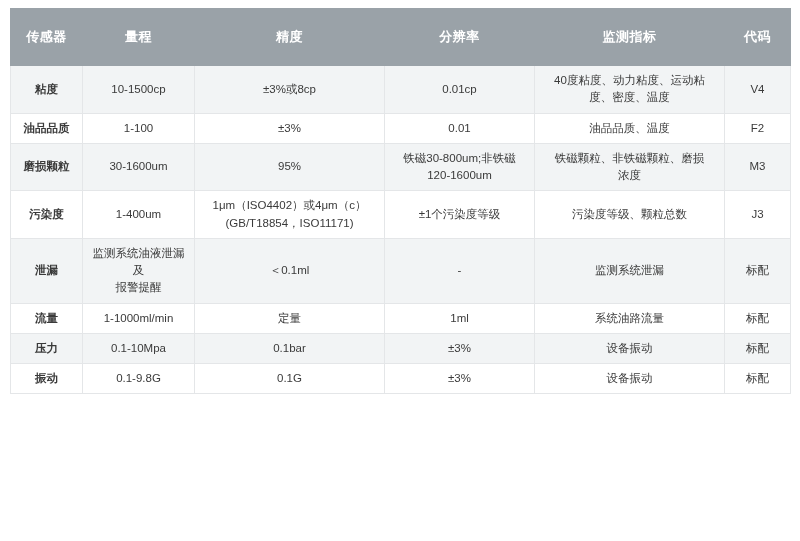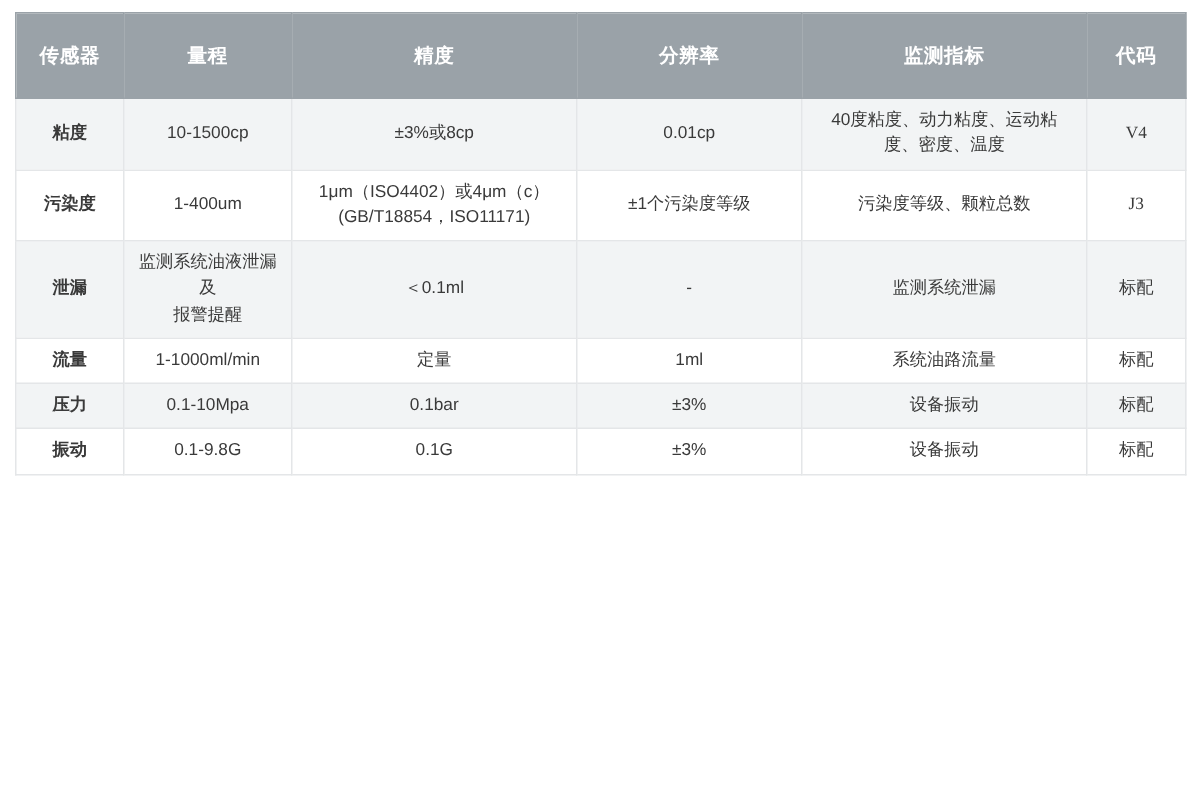--- a/index.html
+++ b/index.html
@@ -54,21 +54,20 @@
   }
   table.spec tbody tr.plain td {
     background: #ffffff;
   }
   table.spec tbody td.name {
     color: #3a3a3a;
     font-weight: bold;
   }
   table.spec tbody td.code {
     color: #3a3a3a;
-    font-family: Liberation Serif, serif;
   }
   .cellline { display: block; }
 </style>
 </head>
 <body>
 
 <div class="page">
   <table class="spec">
     <colgroup>
       <col class="c0">
@@ -100,20 +99,54 @@
           <td>
             <span class="cellline">0.01cp</span>
           </td>
           <td>
             <span class="cellline">40度粘度、动力粘度、运动粘</span>
             <span class="cellline">度、密度、温度</span>
           </td>
           <td class="code">V4</td>
         </tr>
         <tr class="plain">
+          <td class="name">油品品质</td>
+          <td>
+            <span class="cellline">1-100</span>
+          </td>
+          <td>
+            <span class="cellline">±3%</span>
+          </td>
+          <td>
+            <span class="cellline">0.01</span>
+          </td>
+          <td>
+            <span class="cellline">油品品质、温度</span>
+          </td>
+          <td class="code">F2</td>
+        </tr>
+        <tr class="alt">
+          <td class="name">磨损颗粒</td>
+          <td>
+            <span class="cellline">30-1600um</span>
+          </td>
+          <td>
+            <span class="cellline">95%</span>
+          </td>
+          <td>
+            <span class="cellline">铁磁30-800um;非铁磁</span>
+            <span class="cellline">120-1600um</span>
+          </td>
+          <td>
+            <span class="cellline">铁磁颗粒、非铁磁颗粒、磨损</span>
+            <span class="cellline">浓度</span>
+          </td>
+          <td class="code">M3</td>
+        </tr>
+        <tr class="plain">
           <td class="name">污染度</td>
           <td>
             <span class="cellline">1-400um</span>
           </td>
           <td>
             <span class="cellline">1μm（ISO4402）或4μm（c）</span>
             <span class="cellline">(GB/T18854，ISO11171)</span>
           </td>
           <td>
             <span class="cellline">±1个污染度等级</span>

